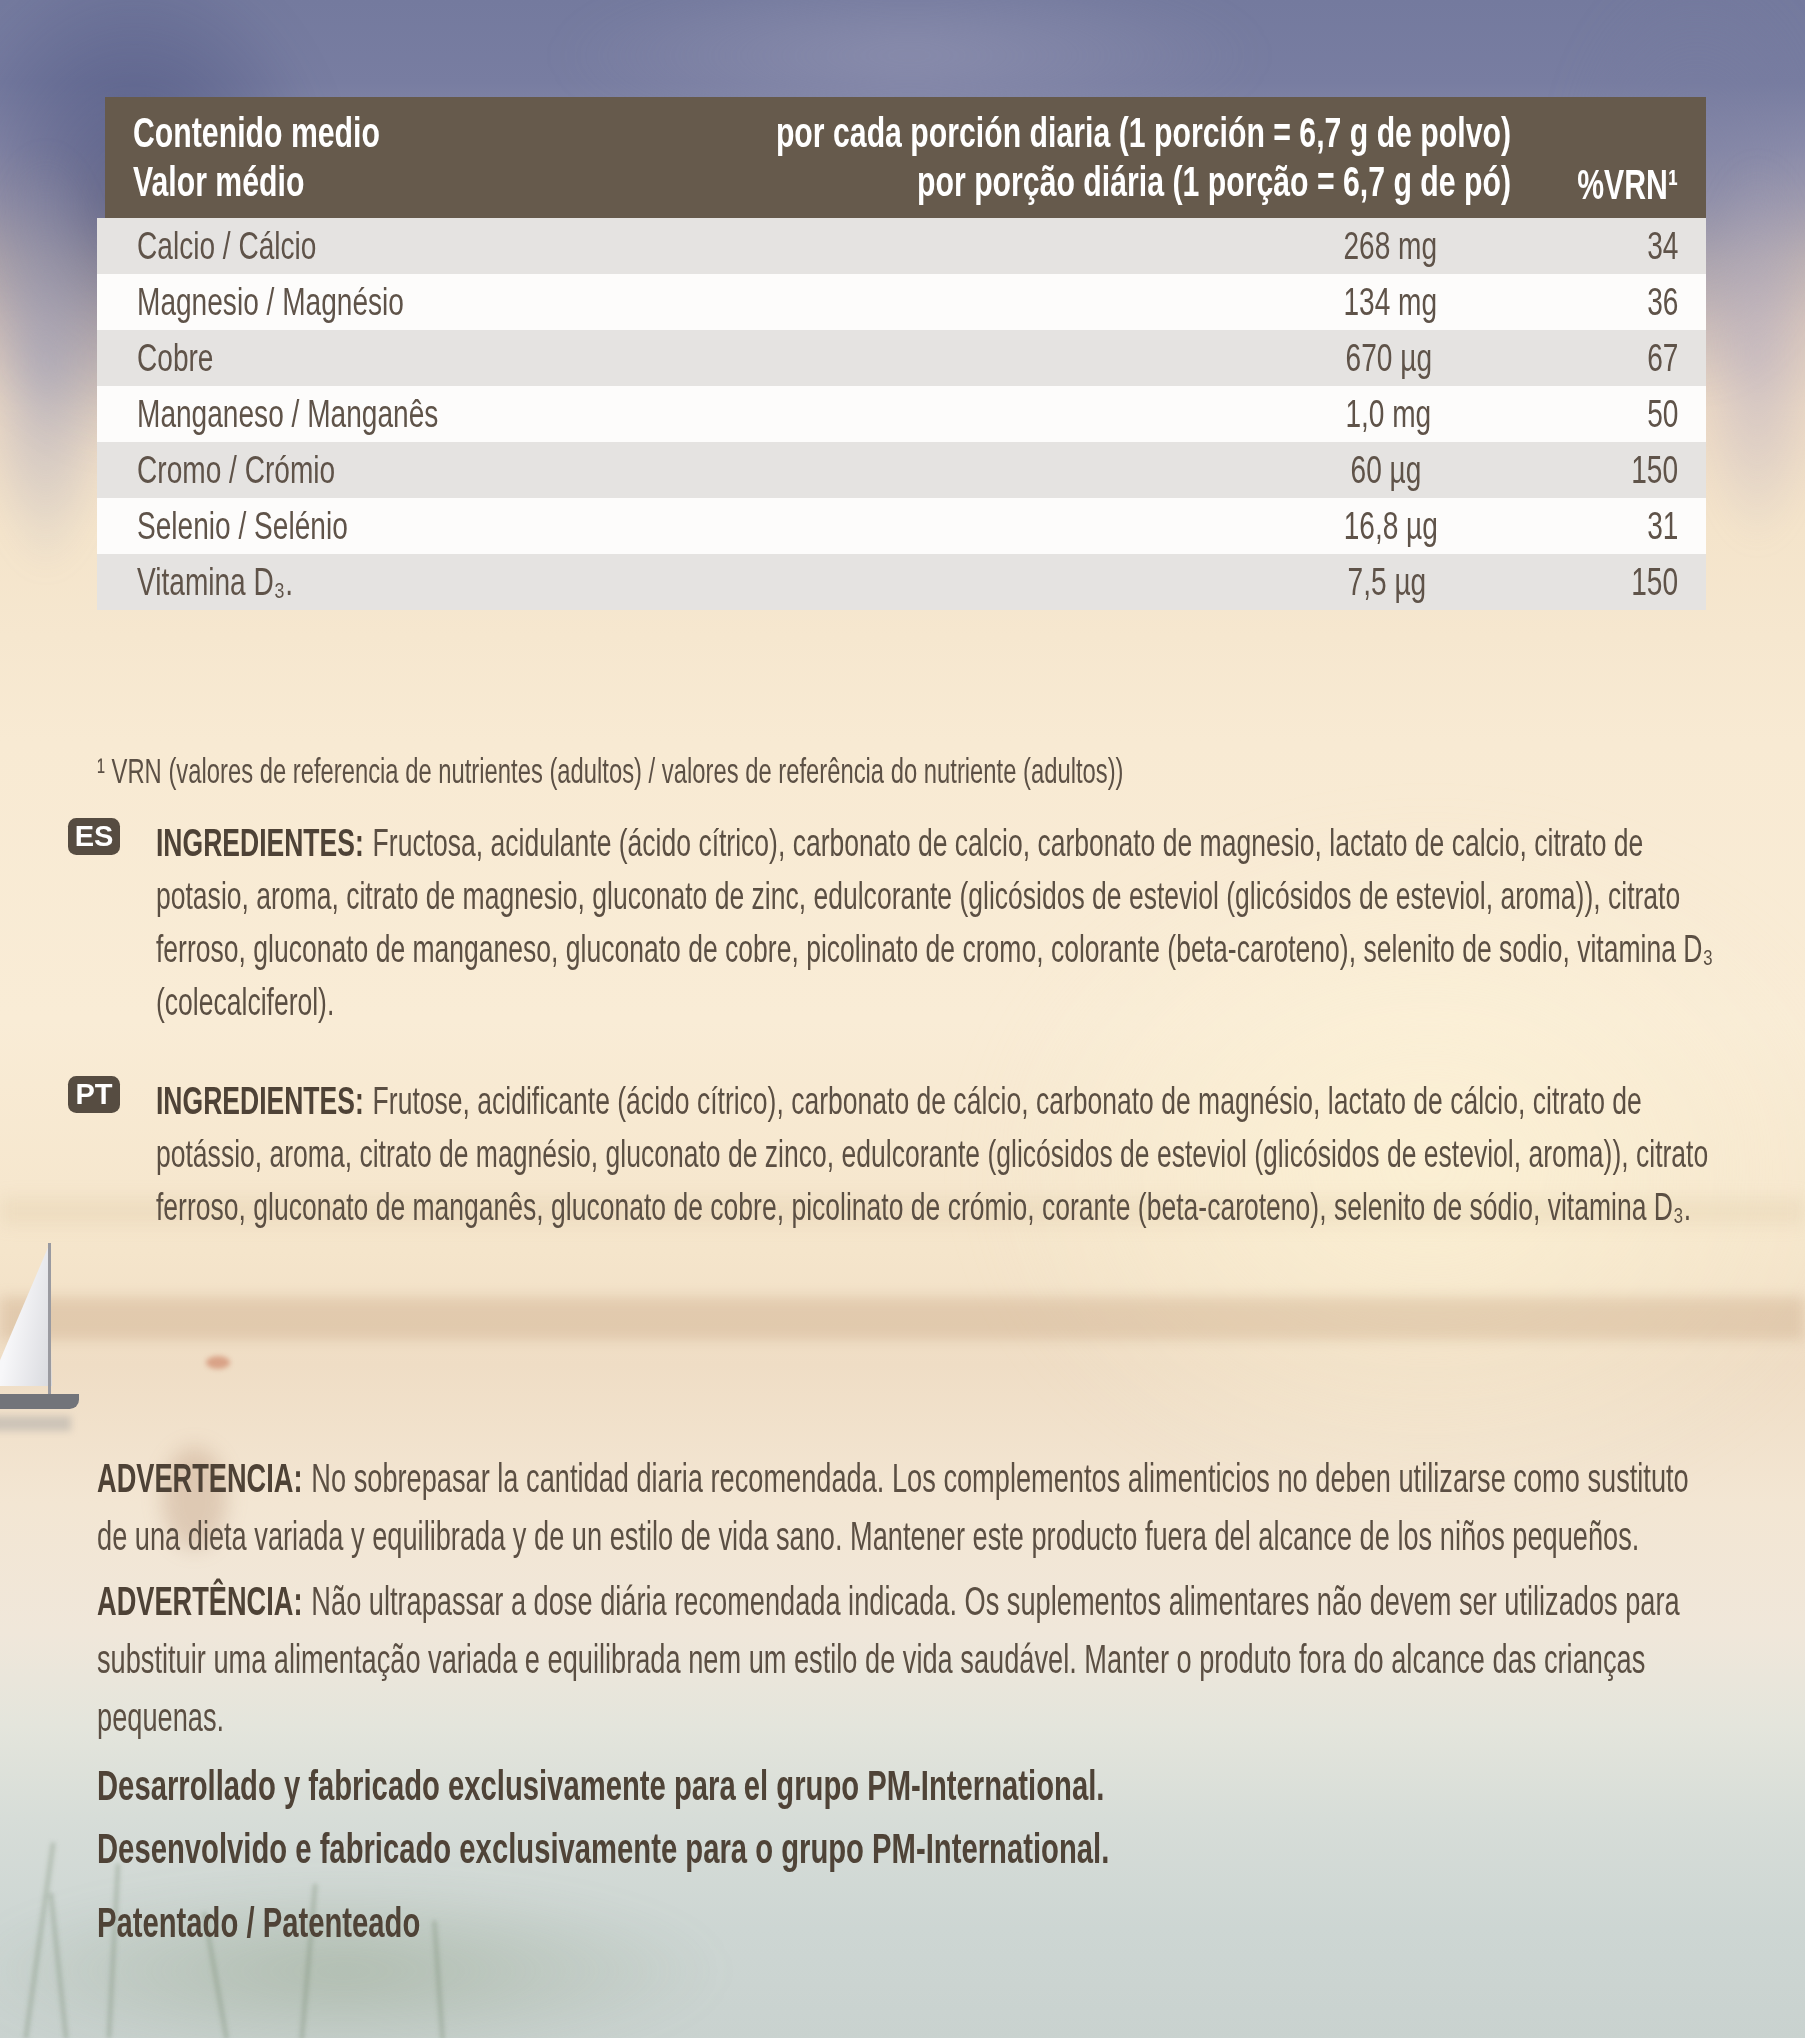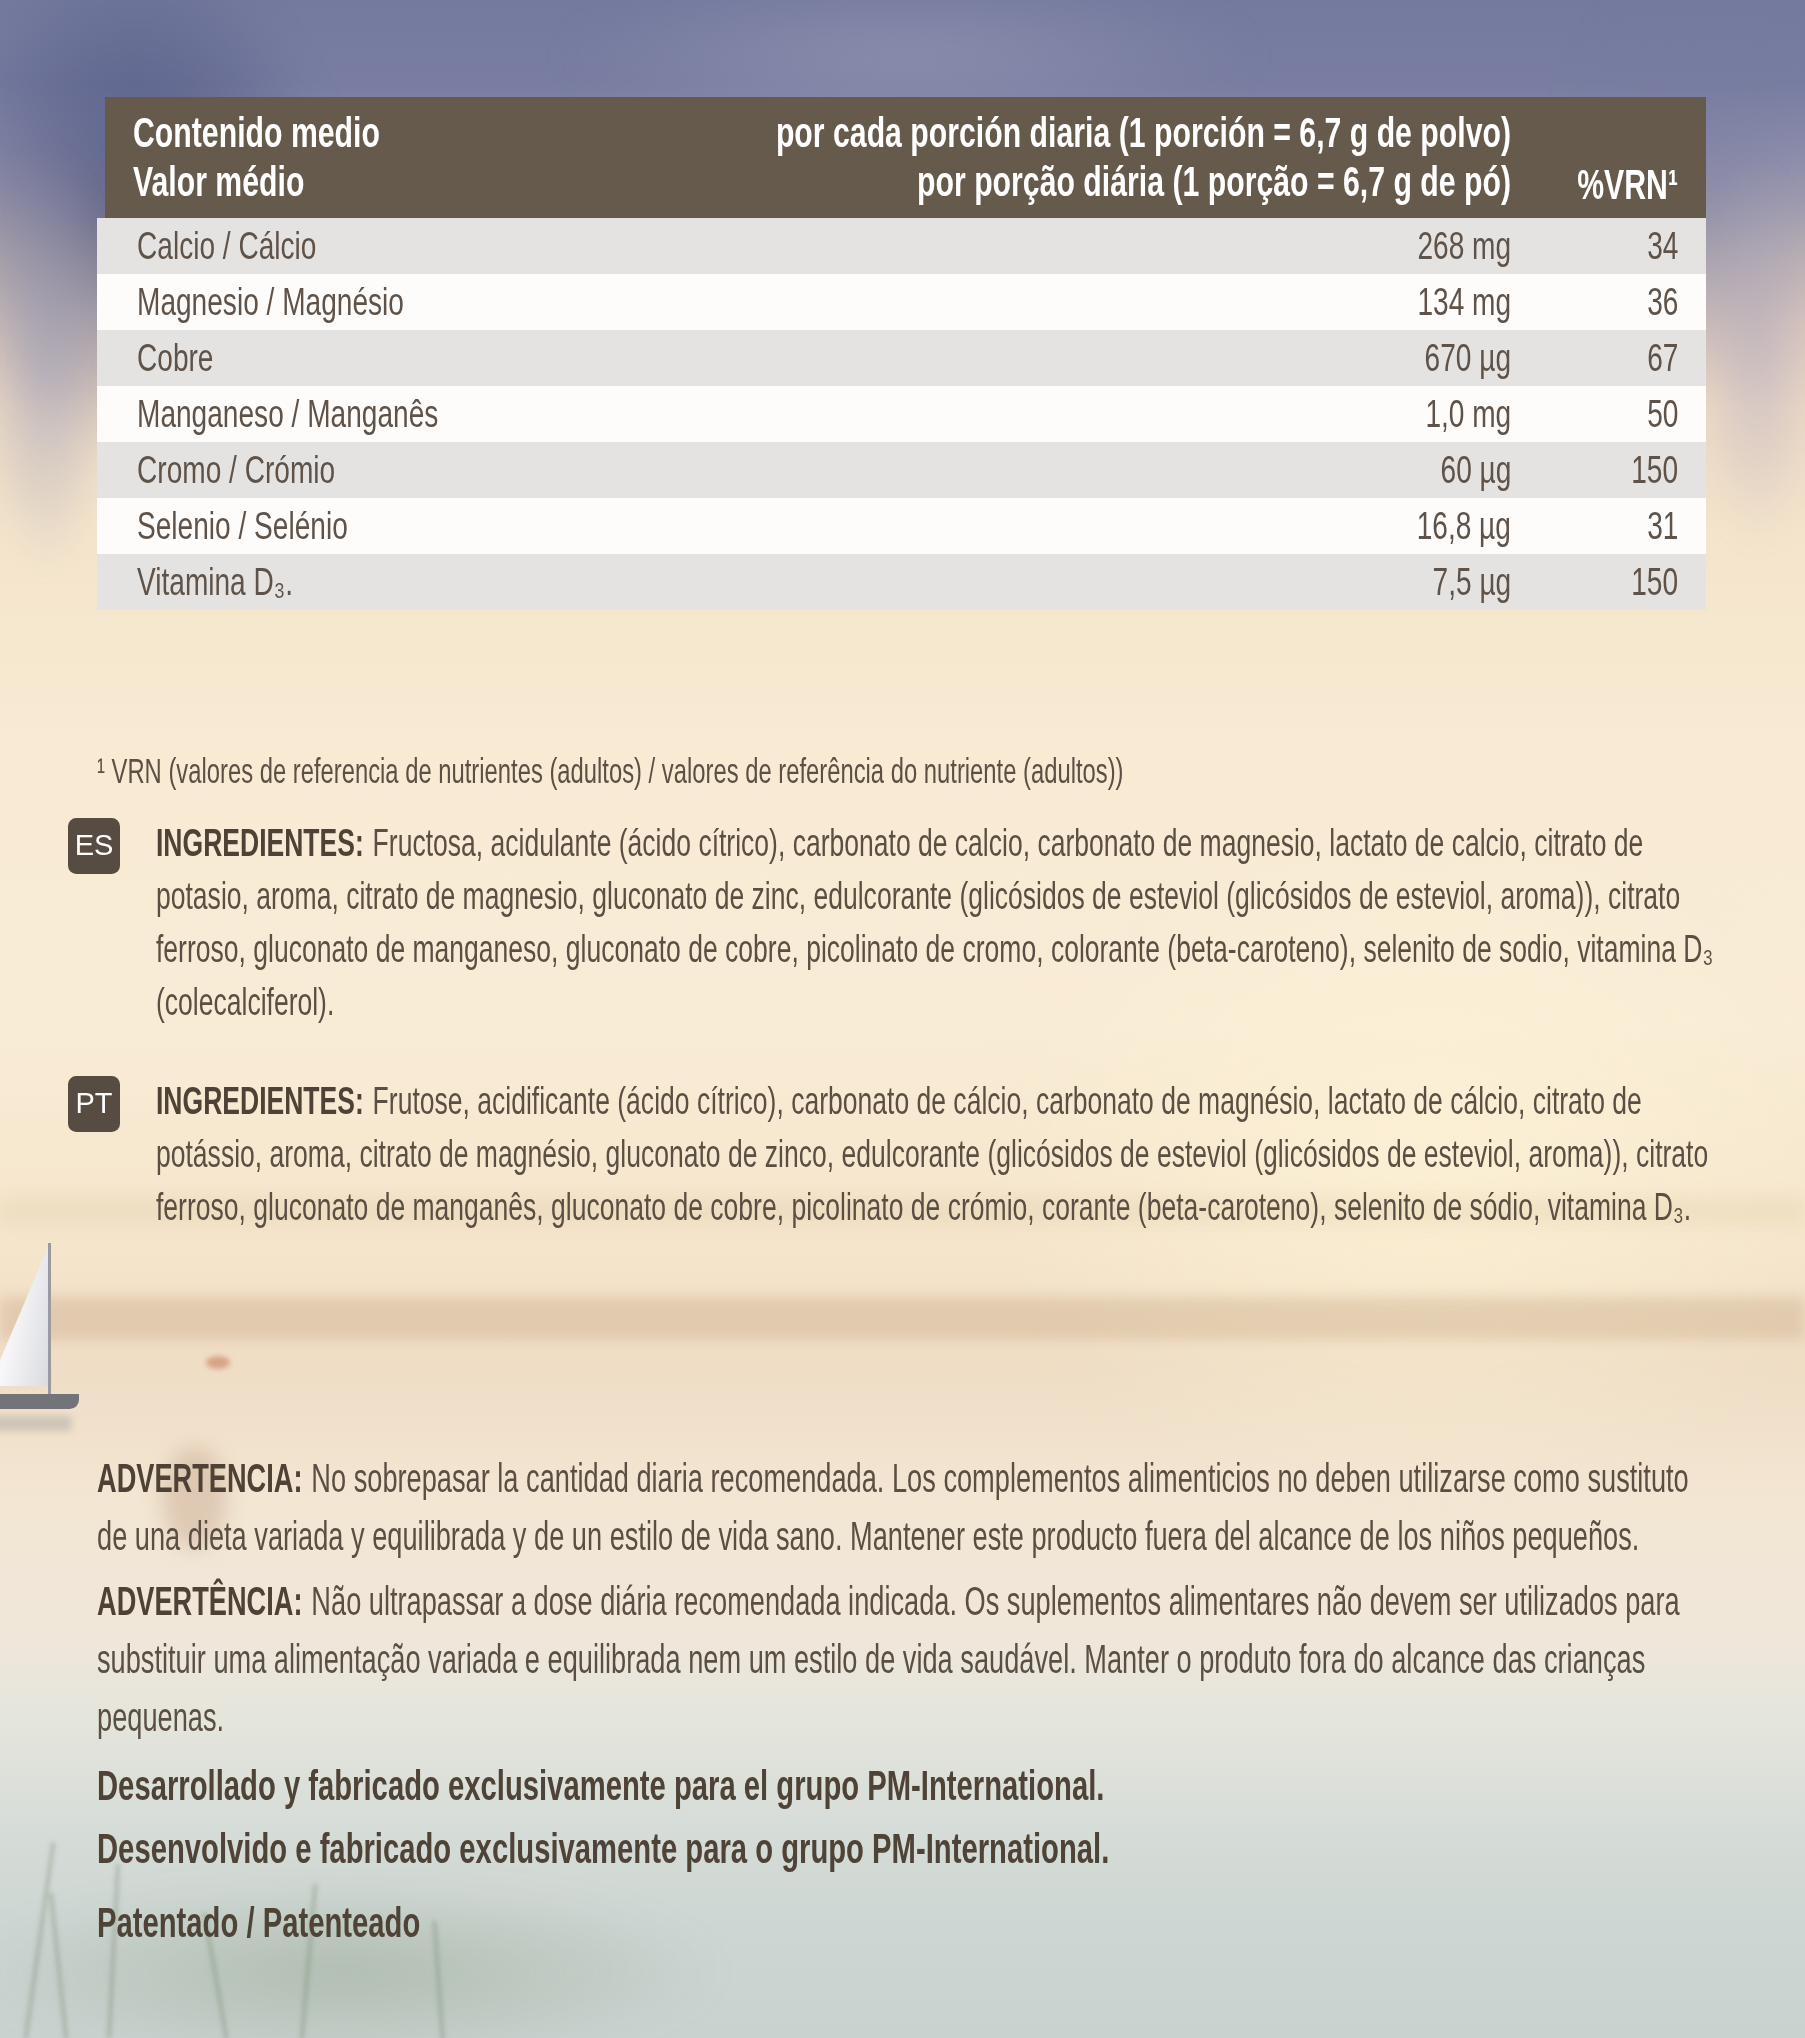--- a/index.html
+++ b/index.html
@@ -60,32 +60,32 @@
   .th-sp{flex:1;}
   .th-mid{text-align:right;white-space:nowrap;}
   .th-mid div{transform:scaleX(.72);transform-origin:100% 50%;}
   .th-vrn{width:195px;box-sizing:border-box;padding-right:28px;text-align:right;
           display:flex;flex-direction:column;justify-content:flex-end;white-space:nowrap;}
   .th-vrn div{transform:scaleX(.72);transform-origin:100% 50%;}
   .trow{display:flex;align-items:center;height:56px;font-size:39px;color:#5f5349;}
   .trow:nth-child(odd){background:#fdfcfb;}
   .trow:nth-child(even){background:#e5e3e1;}
   .td-name{flex:1;padding-left:40px;white-space:nowrap;}
-  .td-amt{width:278px;text-align:right;white-space:nowrap;}
+  .td-amt{width:278px;text-align:center;white-space:nowrap;}
   .td-vrn{width:195px;box-sizing:border-box;padding-right:28px;text-align:right;white-space:nowrap;}
   .cxl{display:inline-block;transform:scaleX(.72);transform-origin:0 50%;}
   .cxr{display:inline-block;transform:scaleX(.72);transform-origin:100% 50%;}
 
   
   .cd{transform:scaleX(.68);transform-origin:0 0;}
   .footnote{position:absolute;left:97px;top:751px;font-size:35px;white-space:nowrap;color:#5c5045;}
   .ing{position:absolute;left:156px;}
   .ing .ptext{font-size:39px;line-height:53px;width:2308px;}
-  .badge{position:absolute;left:-88px;top:1.9px;width:52px;height:56px;background:#564c41;
-         border-radius:8.3px;color:#fff;font-weight:normal;font-size:29px;
+  .badge{position:absolute;left:-88px;top:1.9px;width:52px;height:37px;background:#564c41;
+         border-radius:8.3px;color:#fff;font-weight:bold;font-size:29px;
          display:flex;align-items:center;justify-content:center;letter-spacing:0;}
   .ing .badge{transform:none;}
   strong.lbl{color:#4e4236;padding-right:13px;}
   .warn{position:absolute;left:97px;font-size:40px;line-height:58px;width:2394px;}
   .boldline{position:absolute;left:97px;font-weight:bold;font-size:43px;color:#4f4337;
             white-space:nowrap;transform:scaleX(.68);transform-origin:0 0;}
 </style>
 </head>
 <body>
 

